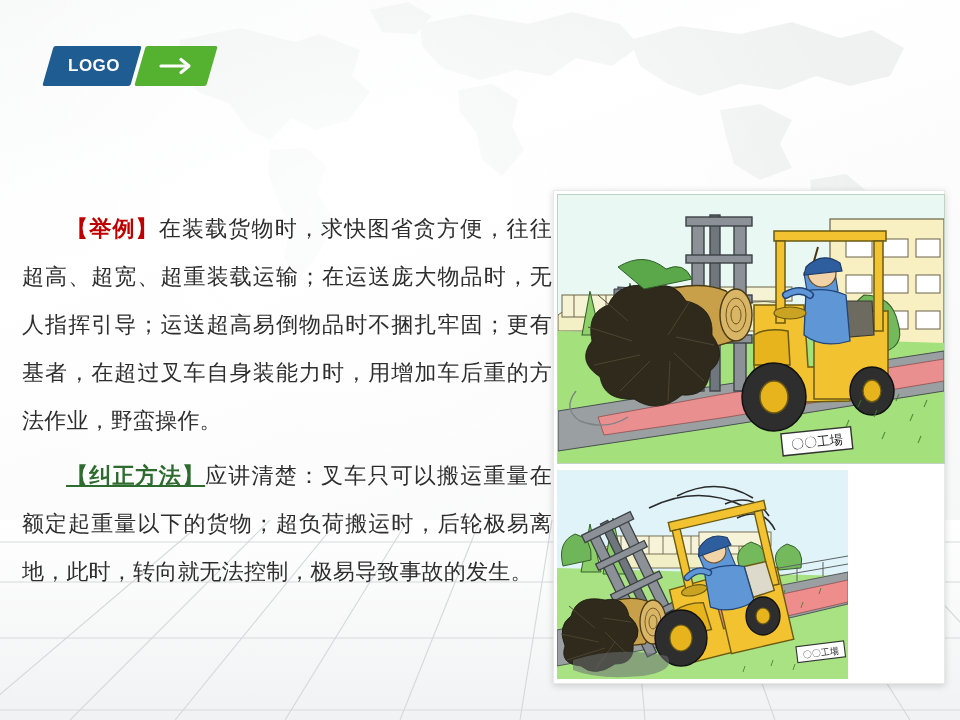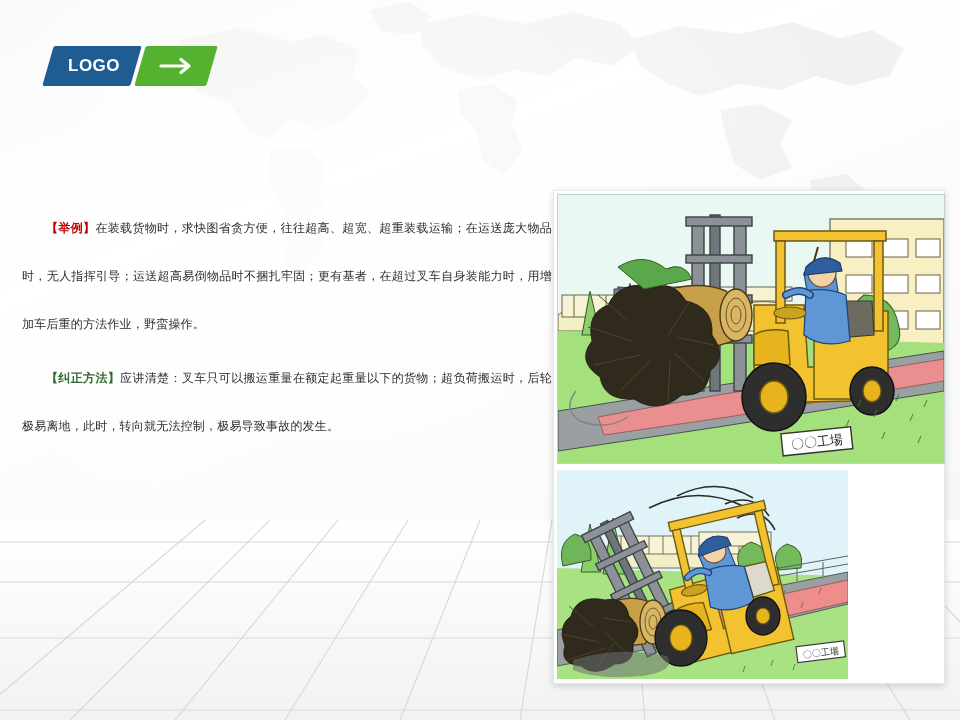--- a/index.html
+++ b/index.html
@@ -64,28 +64,28 @@
     line-height:1.25;
     letter-spacing:1px;
     text-shadow:0 1px 0 rgba(255,255,255,.6);
   }
 
   
   .body-text{
     position:absolute;left:22px;top:204px;width:530px;
     color:#2e2e2e;
     font-family:"DejaVu Serif","Liberation Serif",serif;
-    font-size:12px;
+    font-size:22px;
     line-height:48px;
     letter-spacing:.2px;
   }
   .body-text p{margin:0;text-indent:2em;text-align:justify;}
   .body-text p + p{margin-top:6px;}
   .tag-red{color:#c00000;font-weight:bold;}
-  .tag-green{color:#2e6b2e;font-weight:bold;}
+  .tag-green{color:#2e6b2e;font-weight:bold;text-decoration:underline;}
 
   
   .pic-card{
     position:absolute;left:553px;top:190px;width:390px;height:492px;
     background:#ffffff;
     box-shadow:0 2px 7px rgba(0,0,0,.16);
     border:1px solid #e6e9e6;
   }
   .pic-top{
     position:absolute;left:557px;top:194px;width:386px;height:268px;

